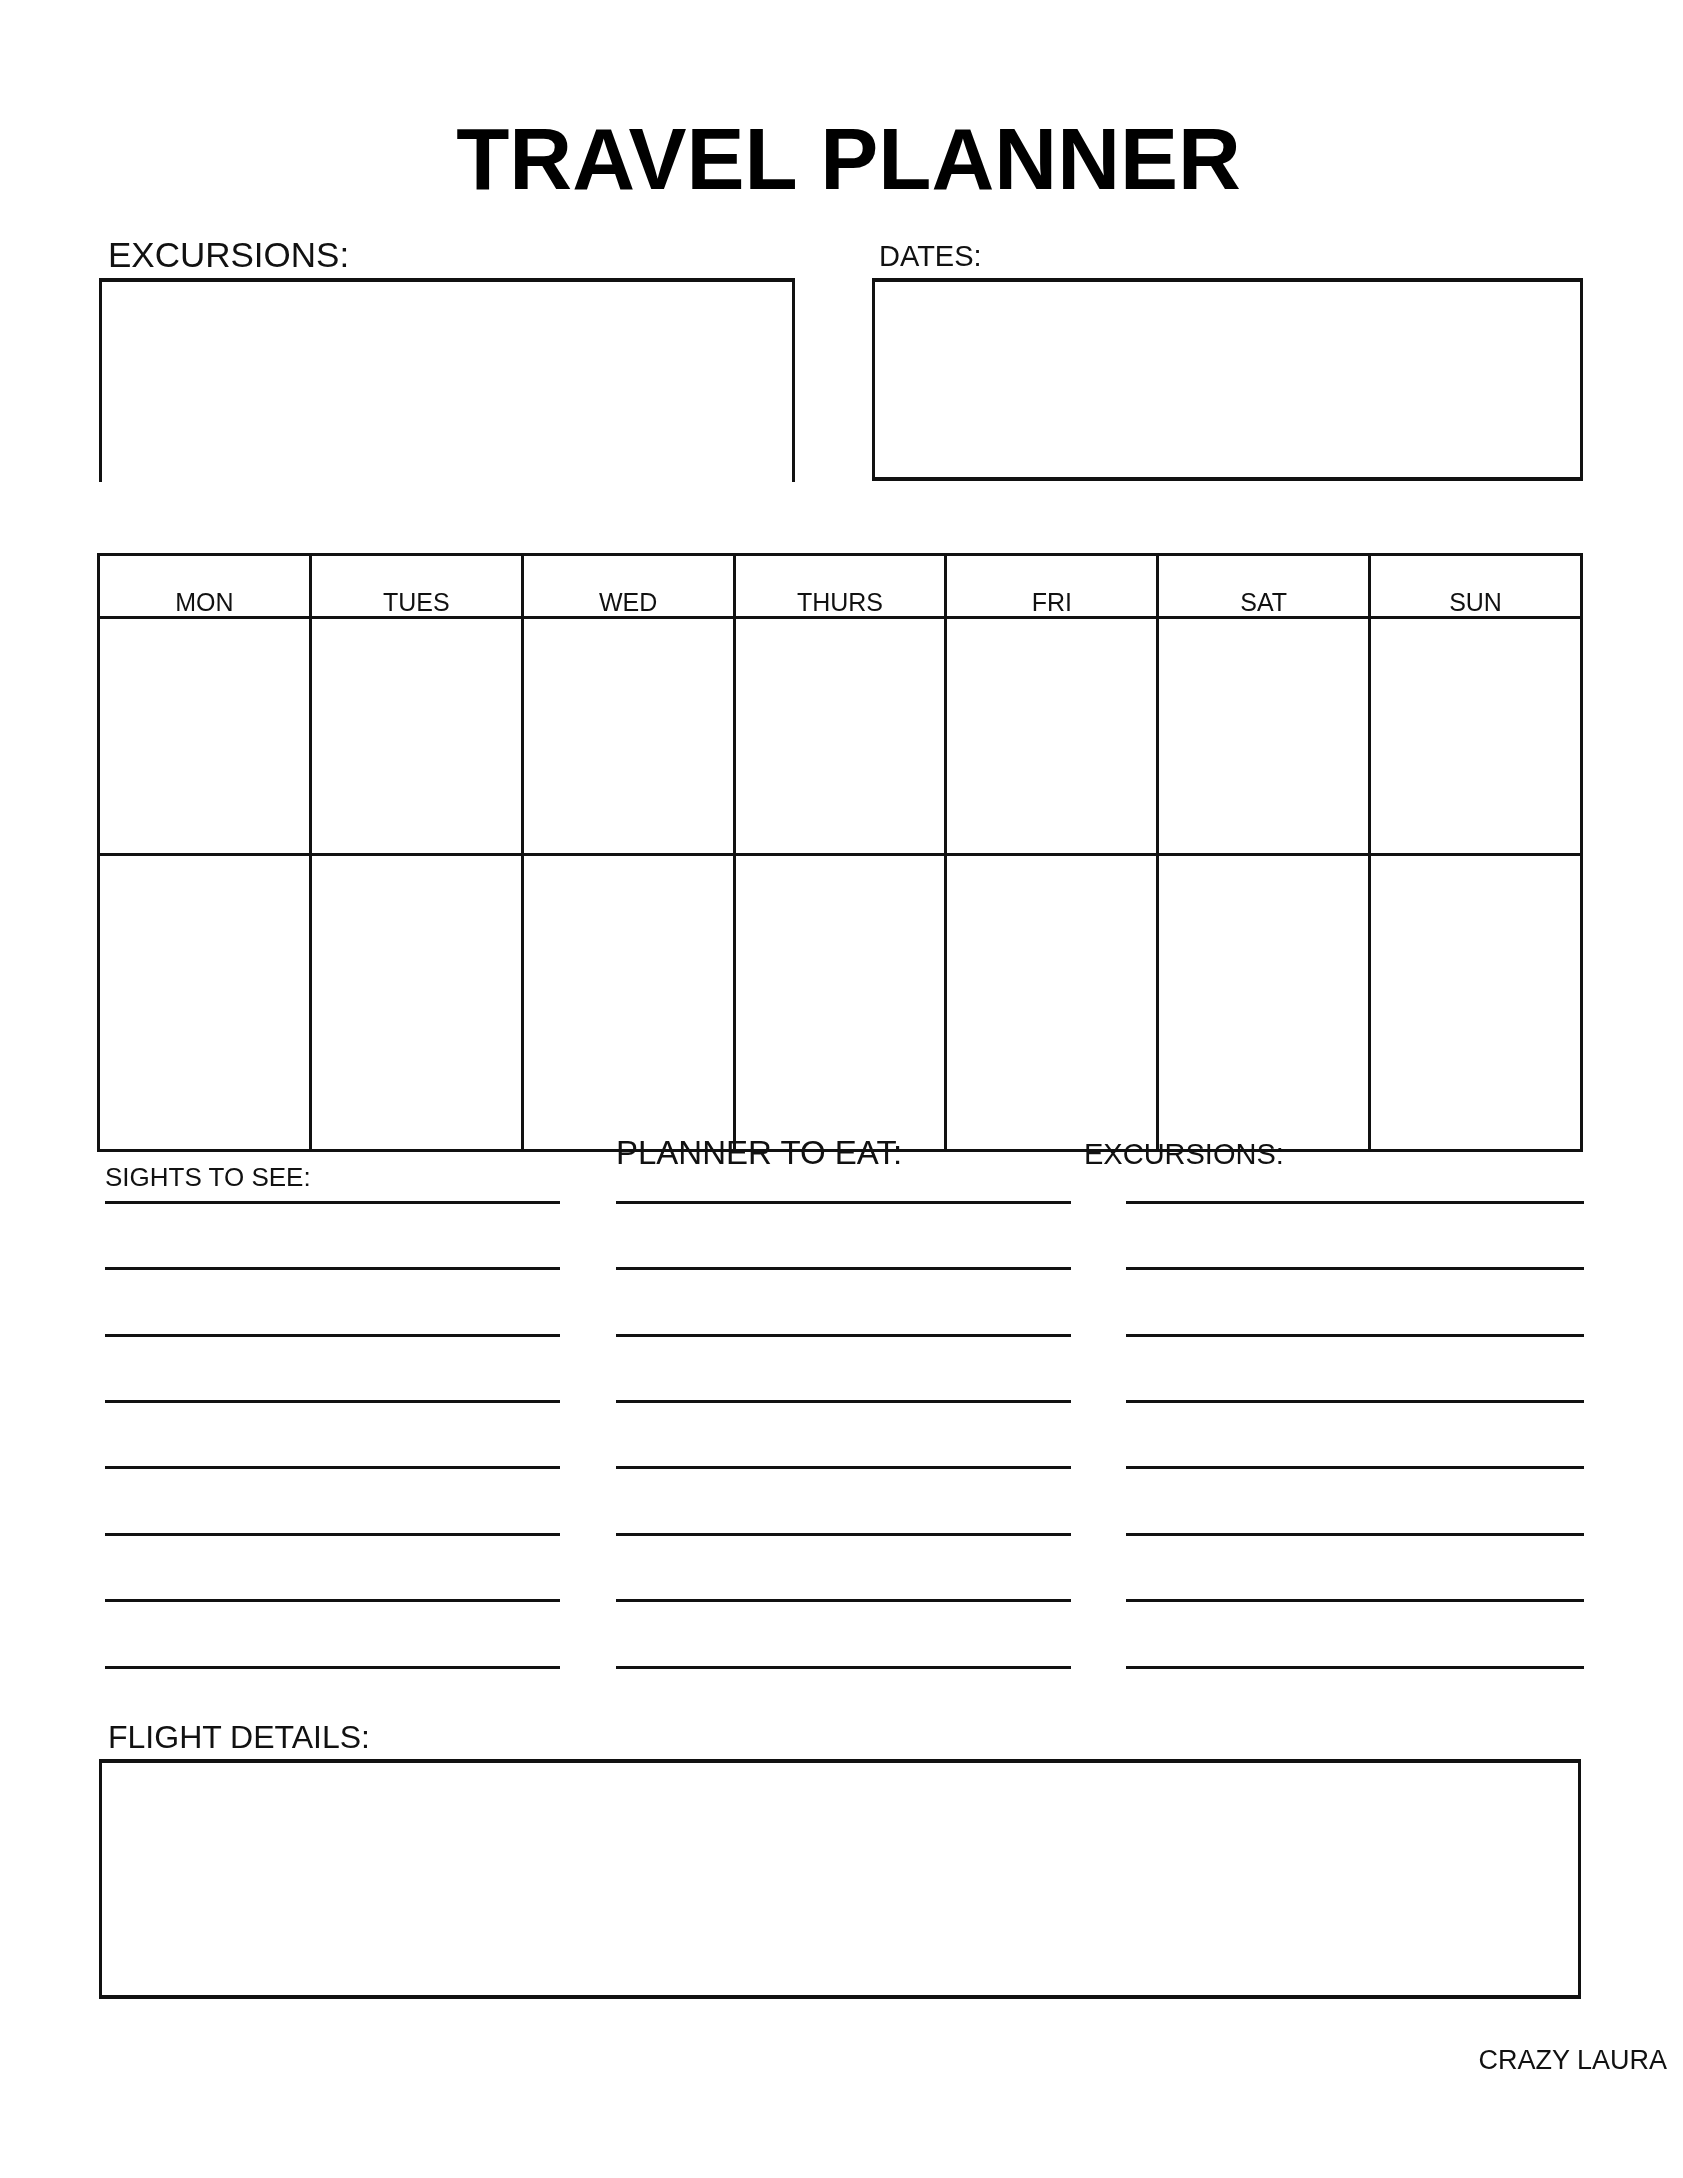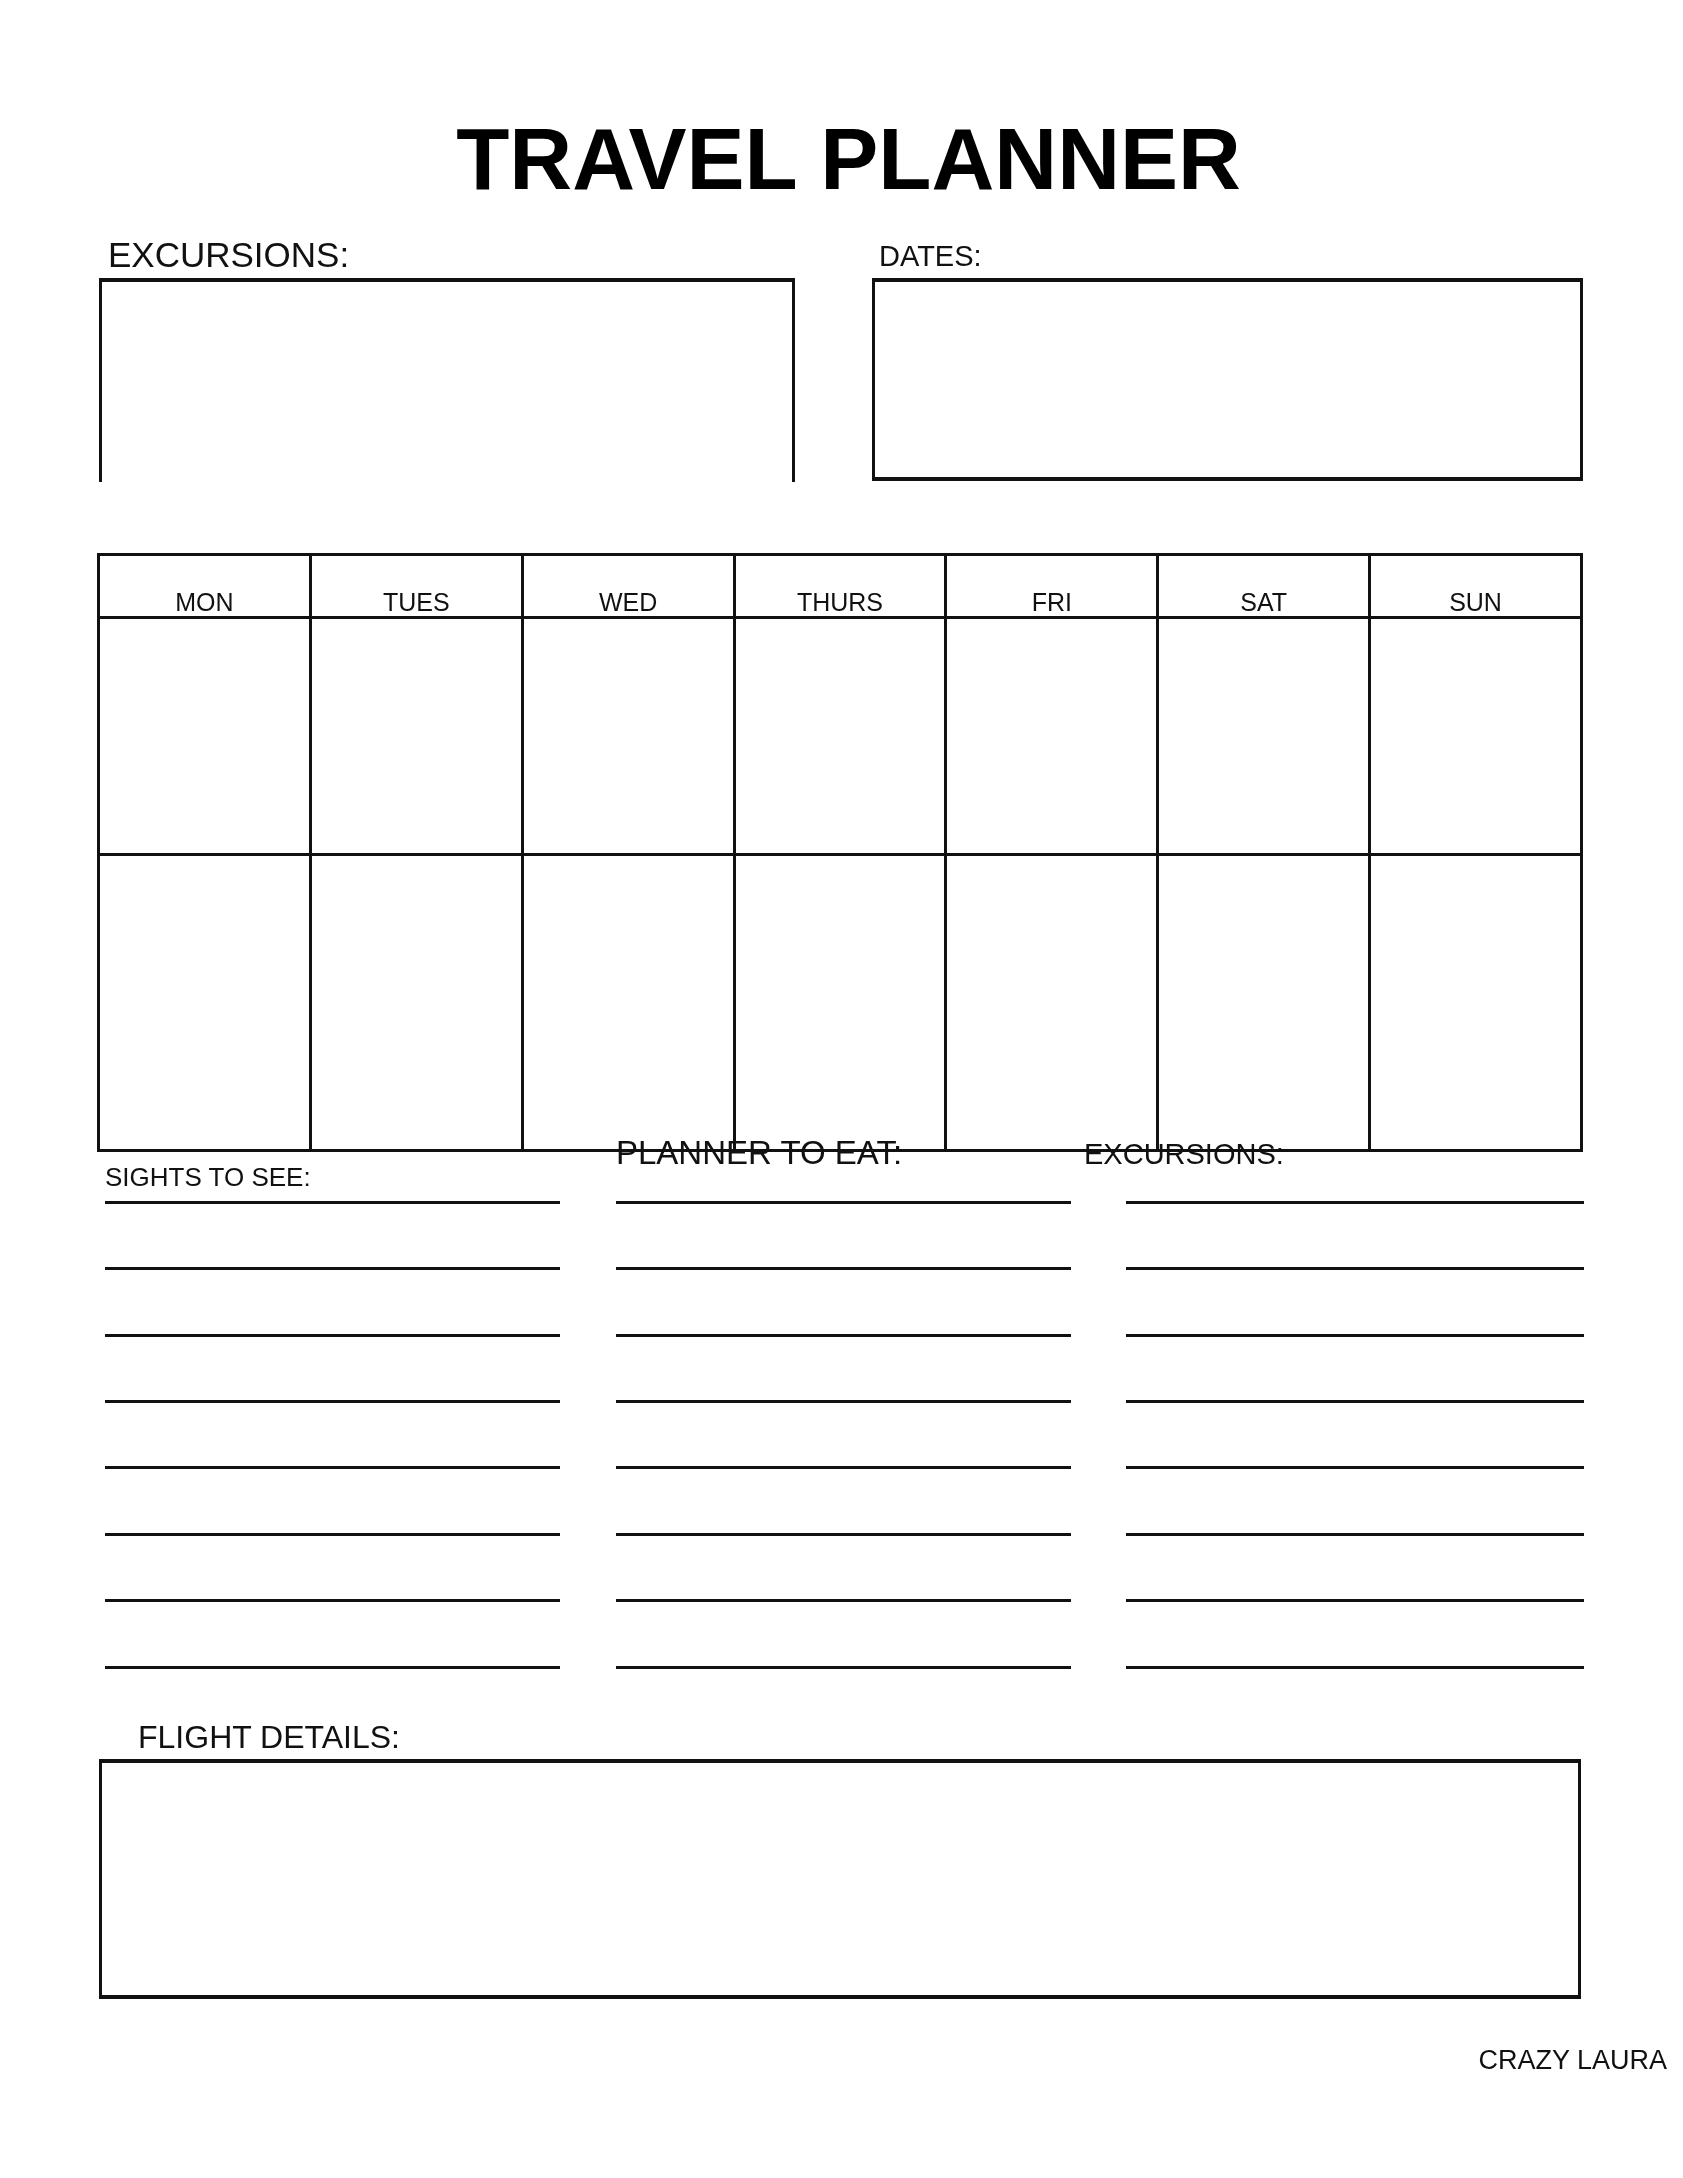--- a/index.html
+++ b/index.html
@@ -157,17 +157,17 @@
   <div class="abs line" style="left:1126px; width:458px; top:1201px;"></div>
   <div class="abs line" style="left:1126px; width:458px; top:1267px;"></div>
   <div class="abs line" style="left:1126px; width:458px; top:1334px;"></div>
   <div class="abs line" style="left:1126px; width:458px; top:1400px;"></div>
   <div class="abs line" style="left:1126px; width:458px; top:1466px;"></div>
   <div class="abs line" style="left:1126px; width:458px; top:1533px;"></div>
   <div class="abs line" style="left:1126px; width:458px; top:1599px;"></div>
   <div class="abs line" style="left:1126px; width:458px; top:1666px;"></div>
 </div>
 
-<div class="abs label" style="left:108px; top:1721px; font-size:32px;margin-left:30px;">FLIGHT DETAILS:</div>
+<div class="abs label" style="left:108px; top:1721px; font-size:32px;">FLIGHT DETAILS:</div>
 <div class="abs flight-box"></div>
 
 <div class="abs footer">CRAZY LAURA</div>
 
 
 </body></html>

